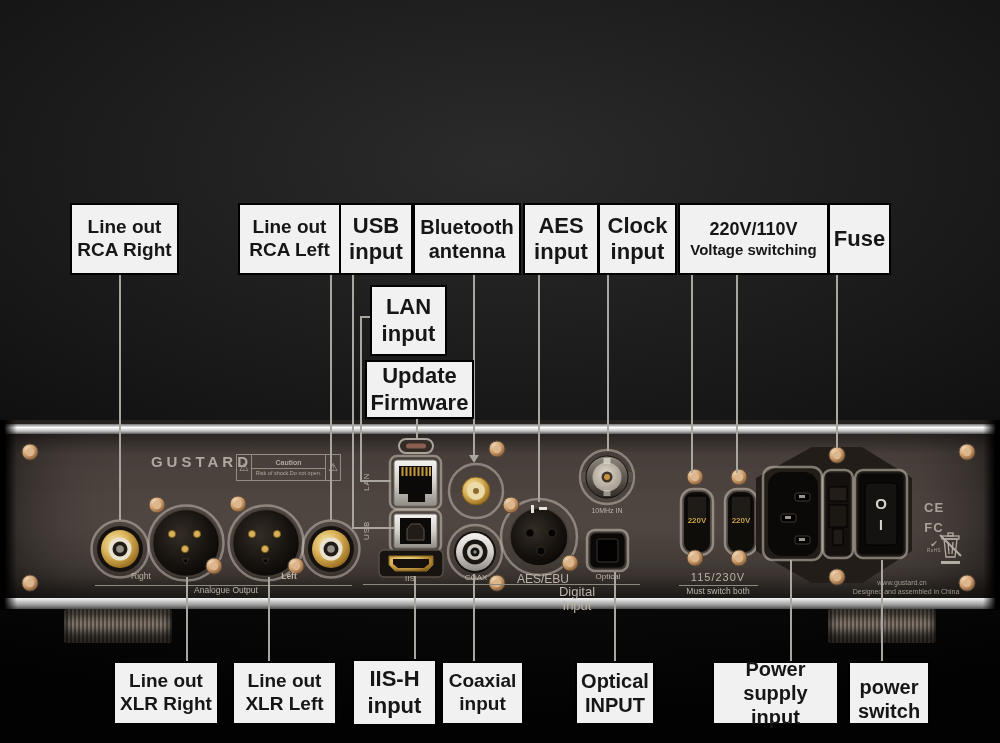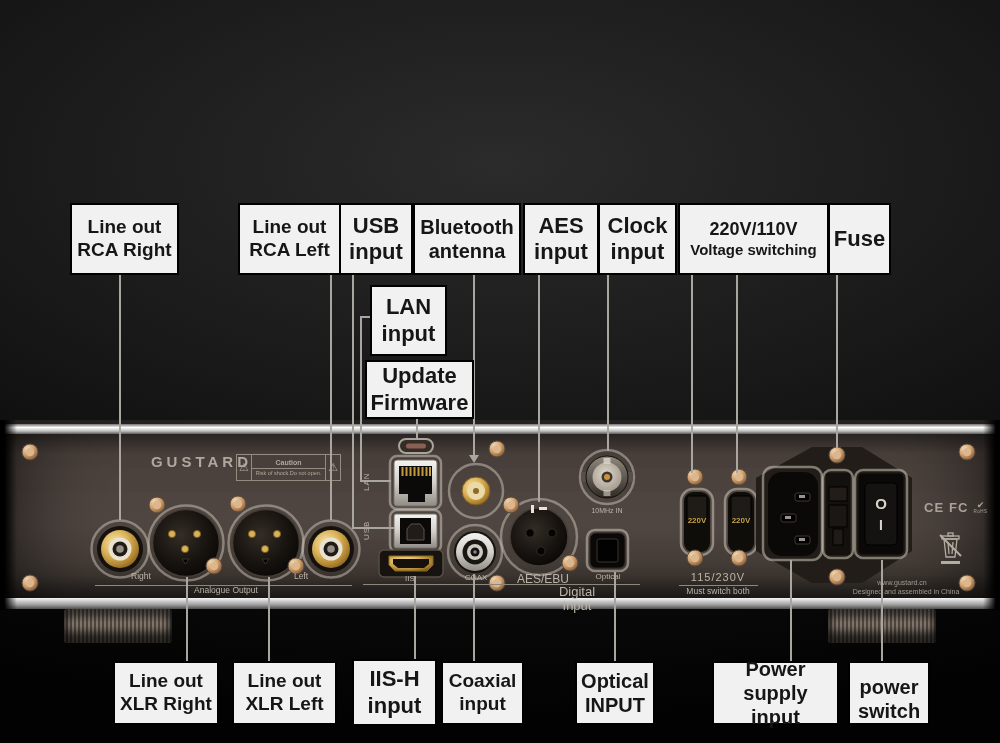--- a/index.html
+++ b/index.html
@@ -341,37 +341,37 @@
   </div>
 
   <div class="ptxt vtxt" style="left:363px;top:466px;width:12px;height:32px;font-size:8px;letter-spacing:1px;">LAN</div>
   <div class="ptxt vtxt" style="left:363px;top:514px;width:12px;height:32px;font-size:8px;letter-spacing:1px;">USB</div>
   <div class="ptxt" style="left:396px;top:575px;width:28px;font-size:8px;">IIS</div>
   <div class="ptxt" style="left:457px;top:574px;width:38px;font-size:8px;">COAX</div>
   <div class="ptxt" style="left:517px;top:573px;width:46px;font-size:12px;">AES/EBU</div>
   <div class="ptxt" style="left:588px;top:573px;width:40px;font-size:8px;">Optical</div>
   <div class="ptxt" style="left:582px;top:507px;width:50px;font-size:7px;">10MHz IN</div>
   <div class="ptxt" style="left:124px;top:572px;width:34px;font-size:8.5px;">Right</div>
-  <div class="ptxt" style="left:286px;top:572px;width:30px;font-size:8.5px;">Left</div>
+  <div class="ptxt" style="left:274px;top:572px;width:30px;font-size:8.5px;font-weight:bold;">Left</div>
   <div class="ptxt" style="left:181px;top:586px;width:90px;font-size:8.5px;">Analogue Output</div>
   <div class="ptxt" style="left:546px;top:585px;width:62px;font-size:13px;">Digital Input</div>
   <div class="rule" style="left:95px;top:585px;width:257px;"></div>
   <div class="rule" style="left:363px;top:584px;width:277px;"></div>
   <div class="rule" style="left:679px;top:585px;width:79px;"></div>
 
   <div class="ptxt" style="left:683px;top:517px;width:28px;font-size:8px;color:#c8a44a;font-weight:bold;">220V</div>
   <div class="ptxt" style="left:727px;top:517px;width:28px;font-size:8px;color:#c8a44a;font-weight:bold;">220V</div>
   <div class="ptxt" style="left:688px;top:571px;width:60px;font-size:11px;letter-spacing:1px;">115/230V</div>
   <div class="ptxt" style="left:676px;top:587px;width:84px;font-size:8.5px;">Must switch both</div>
   <div class="ptxt" style="left:871px;top:496px;width:20px;font-size:15px;font-weight:600;color:#d8d4cc;">O</div>
   <div class="ptxt" style="left:871px;top:518px;width:20px;font-size:14px;font-weight:600;color:#d8d4cc;">I</div>
   <div class="ptxt" style="left:872px;top:579px;width:60px;font-size:7px;color:#a39b90;">www.gustard.cn</div>
   <div class="ptxt" style="left:849px;top:588px;width:114px;font-size:7px;color:#a39b90;">Designed and assembled in China</div>
 
-  <div class="cert" style="left:924px;top:500px;">
+  <div class="cert" style="left:924px;top:500px;flex-direction:column;">
     <span class="big">CE</span>
     <span class="big">FC</span>
     <span class="stack">
       <span class="chk">✔</span>
       <span class="rh">RoHS</span>
     </span>
   </div>
 
   <div class="ld" style="left:119px;top:270px;width:2px;height:250px;"></div>
   <div class="ld" style="left:330px;top:270px;width:2px;height:250px;"></div>

